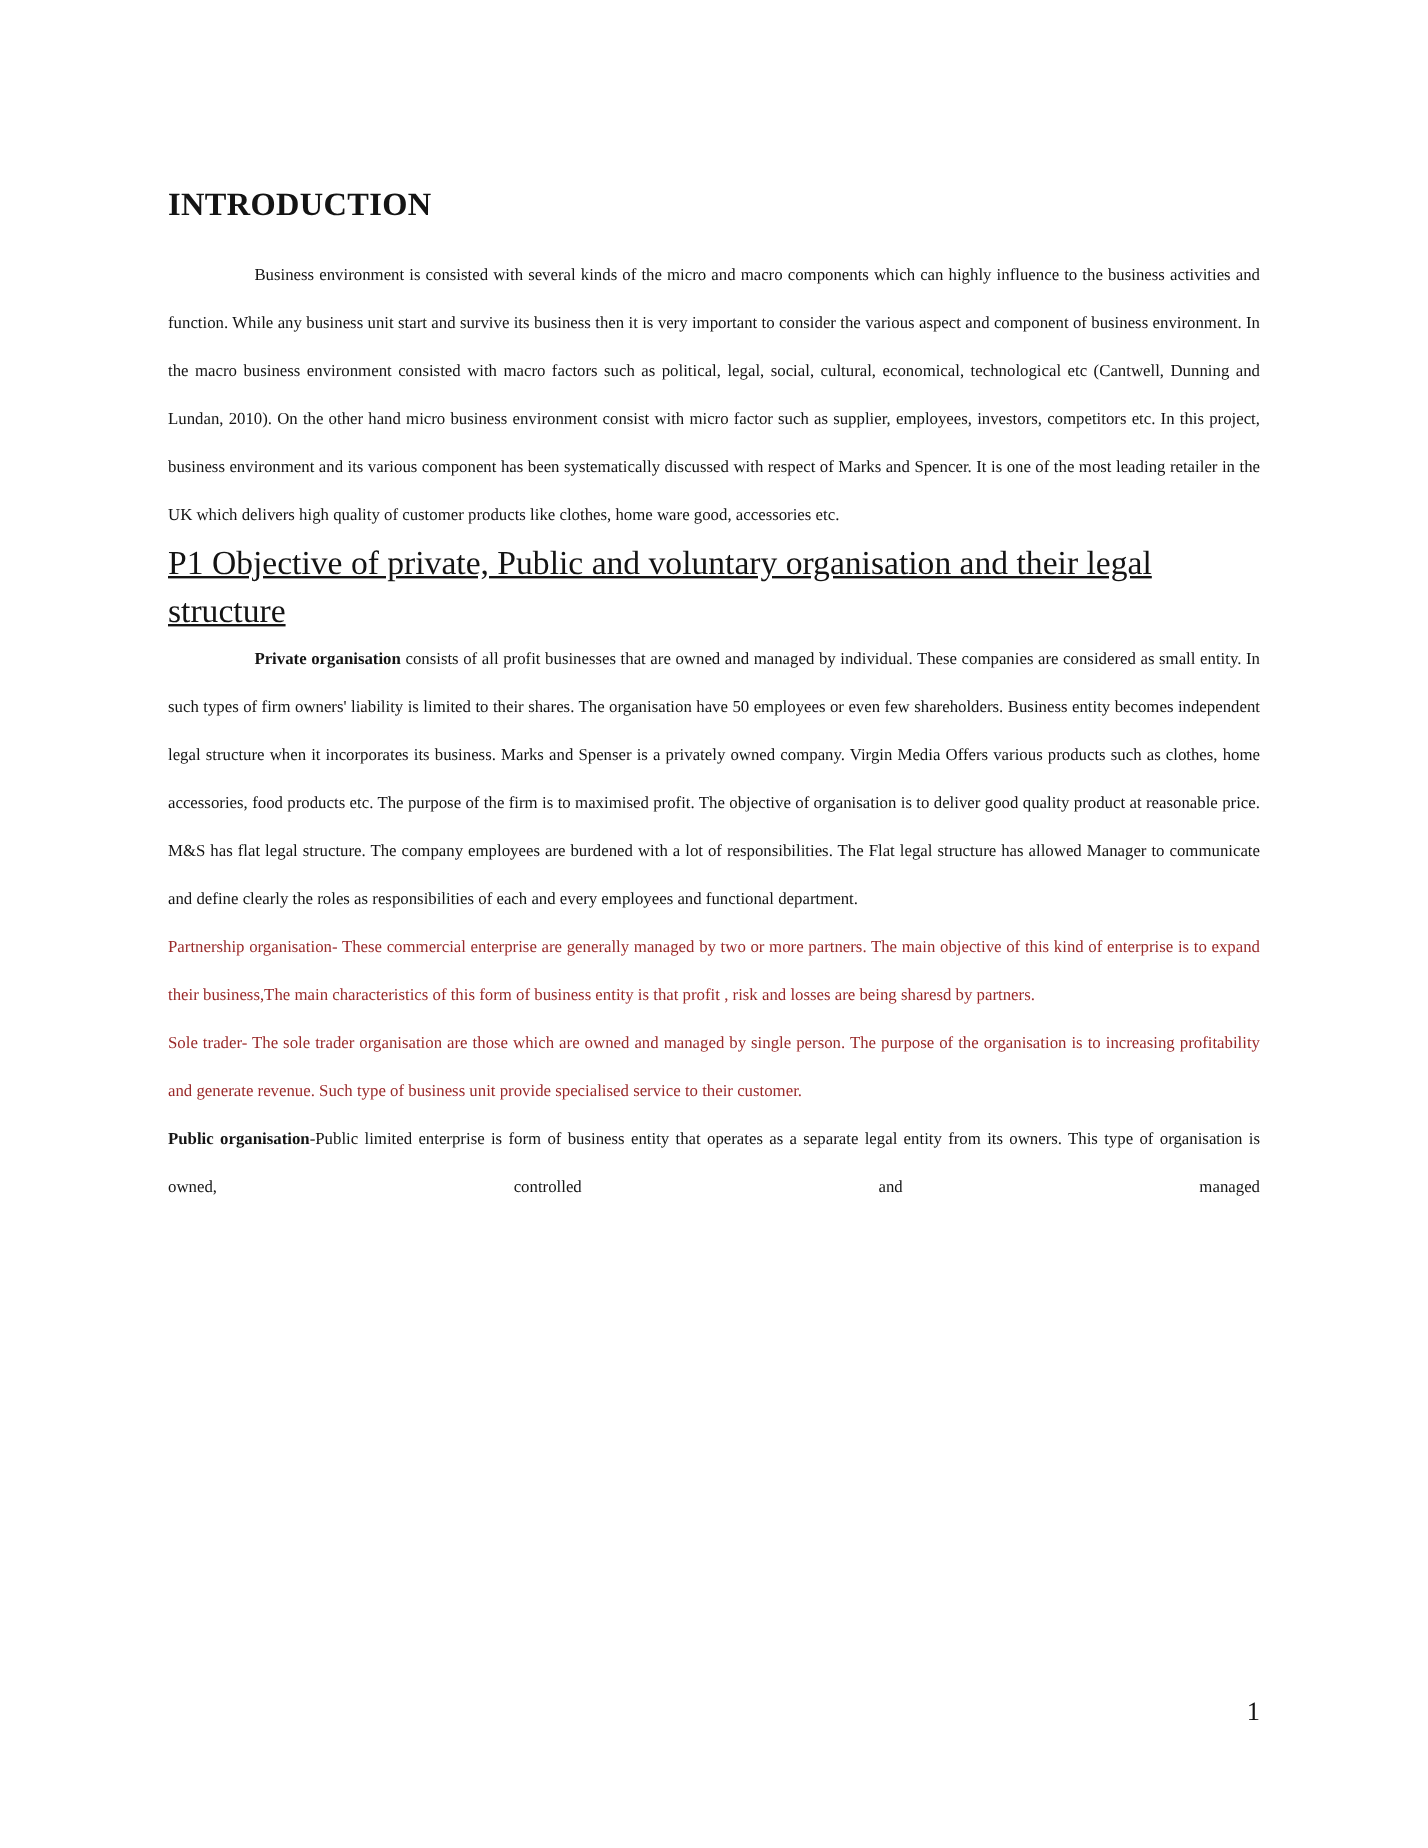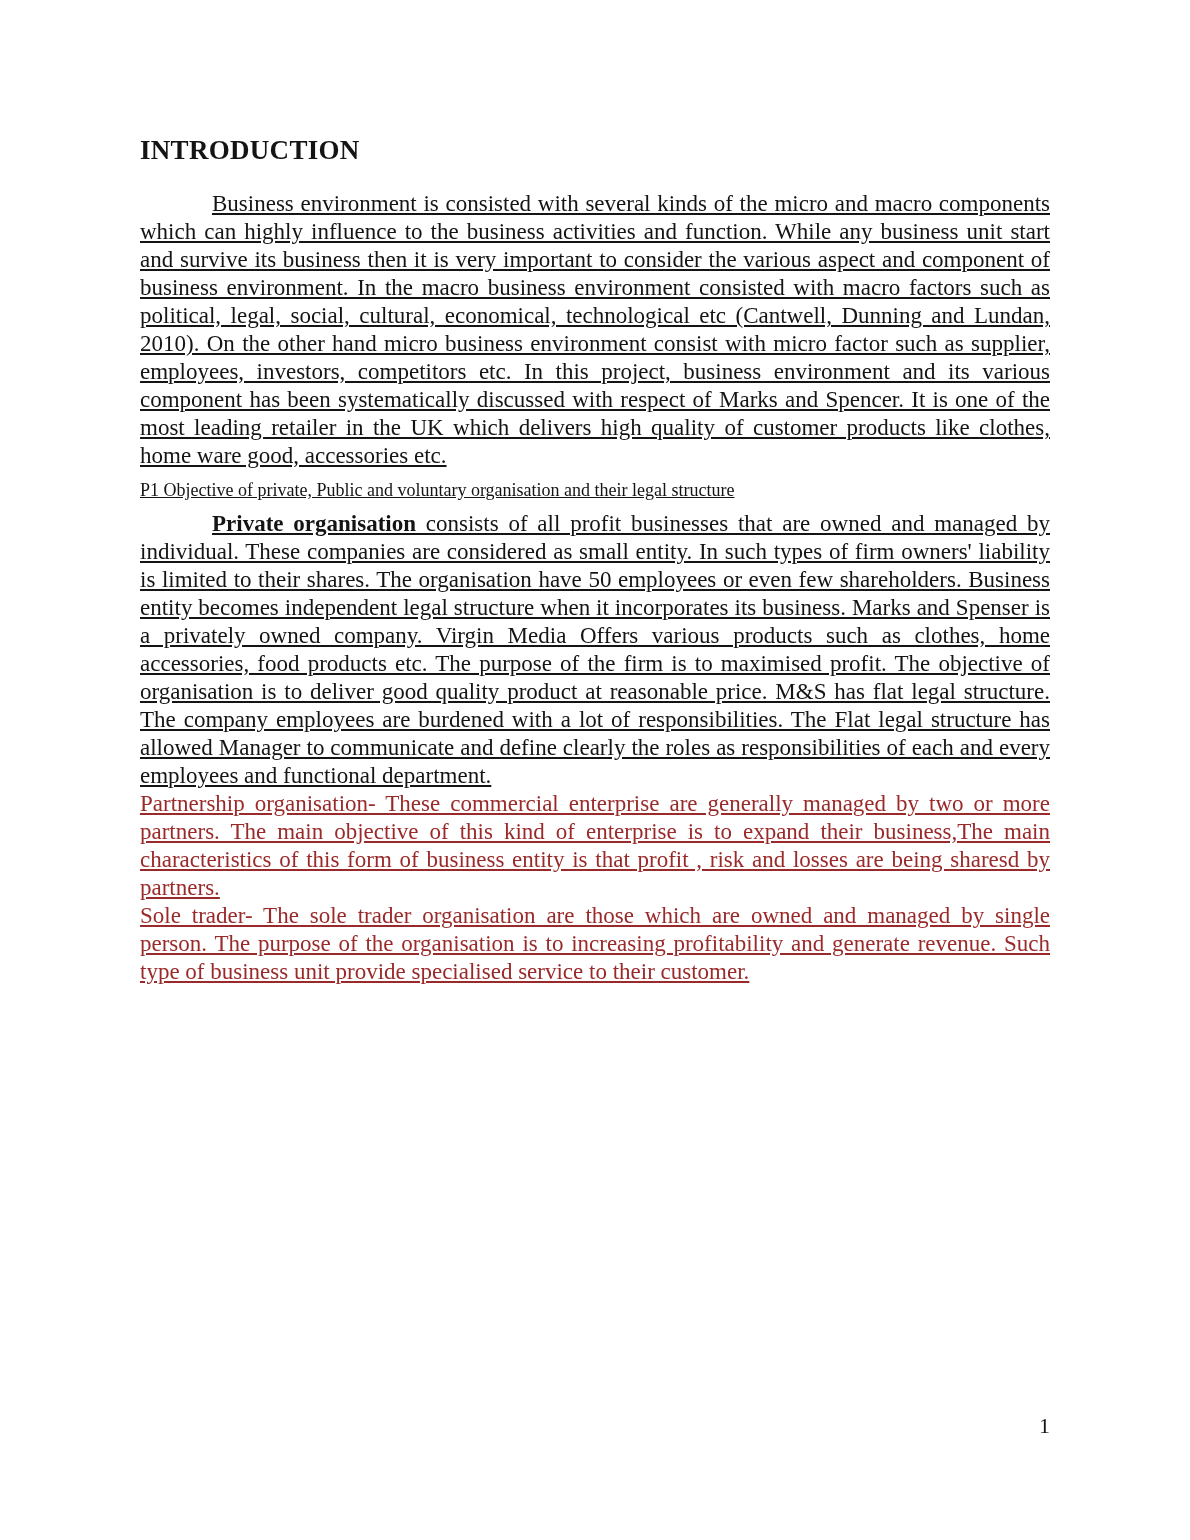--- a/index.html
+++ b/index.html
@@ -18,31 +18,31 @@
     left: 140px;
     top: 128px;
     width: 910px;
   }
   .doc-title {
     font-size: 27px;
     font-weight: 700;
     line-height: 44px;
     margin-bottom: 18px;
     letter-spacing: 0.3px;
+    margin-top: 20px;
   }
   p.body {
-    font-size: 23px;
-    line-height: 28px;
+    font-size: 14px;
+    line-height: 40px;
     text-align: justify;
-    text-decoration: underline;
   }
   .indent { text-indent: 72px; }
   .red { color: #9a2a2a; }
   .u-heading {
-    font-size: 18px;
+    font-size: 28px;
     line-height: 40px;
     text-align: left;
     text-decoration: underline;
   }
   .bold { font-weight: 700; }
   .justify-last { text-align-last: justify; }
   .page-number {
     position: absolute;
     right: 140px;
     top: 1406px;
@@ -62,17 +62,18 @@
     <p class="body indent">Business environment is consisted with several kinds of the micro and macro components which can highly influence to the business activities and function. While any business unit start and survive its business then it is very important to consider the various aspect and component of business environment. In the macro business environment consisted with macro factors such as political, legal, social, cultural, economical, technological etc (Cantwell, Dunning and Lundan, 2010). On the other hand micro business environment consist with micro factor such as supplier, employees, investors, competitors etc. In this project, business environment and its various component has been systematically discussed with respect of Marks and Spencer. It is one of the most leading retailer in the UK which delivers high quality of customer products like clothes, home ware good, accessories etc.</p>
 
     <p class="u-heading">P1 Objective of private, Public and voluntary organisation and their legal structure</p>
 
     <p class="body indent"><span class="bold">Private organisation</span><span> consists of all profit businesses that are owned and managed by individual. These companies are considered as small entity. In such types of firm owners' liability is limited to their shares. The organisation have 50 employees or even few shareholders. Business entity becomes independent legal structure when it incorporates its business. Marks and Spenser is a privately owned company. Virgin Media Offers various products such as clothes, home accessories, food products etc. The purpose of the firm is to maximised profit. The objective of organisation is to deliver good quality product at reasonable price. M&amp;S has flat legal structure. The company employees are burdened with a lot of responsibilities. The Flat legal structure has allowed Manager to communicate and define clearly the roles as responsibilities of each and every employees and functional department.</span></p>
 
     <p class="body red">Partnership organisation- These commercial enterprise are generally managed by two or more partners. The main objective of this kind of enterprise is to expand their business,The main characteristics of this form of business entity is that profit , risk and losses are being sharesd by partners.</p>
 
     <p class="body red">Sole trader- The sole trader organisation are those which are owned and managed by single person. The purpose of the organisation is to increasing profitability and generate revenue. Such type of business unit provide specialised service to their customer.</p>
 
+    <p class="body justify-last"><span class="bold">Public organisation</span><span>-Public limited enterprise is form of business entity that operates as a separate legal entity from its owners. This type of organisation is owned, controlled and managed</span></p>
 
   </div>
 
   <div class="page-number">1</div>
 </div>
 
 </body></html>

